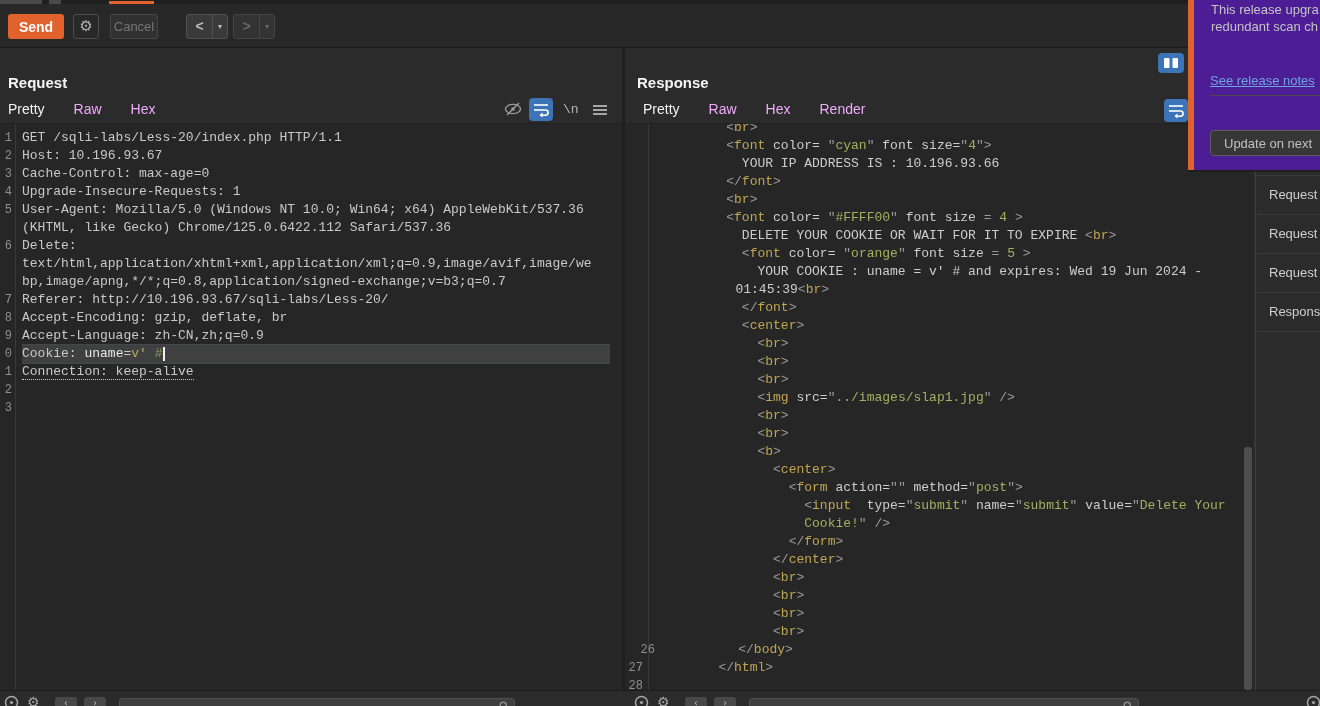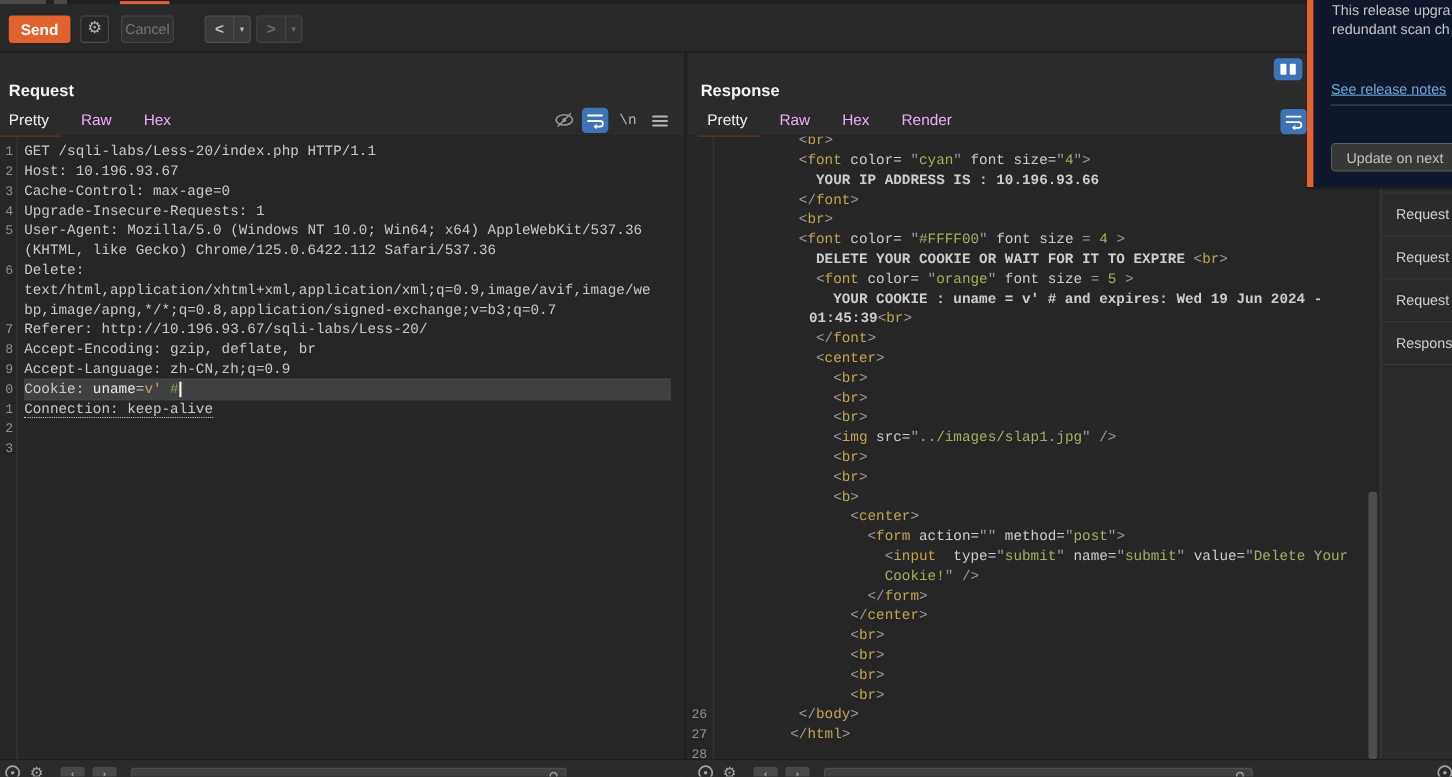--- a/index.html
+++ b/index.html
@@ -62,41 +62,41 @@
   .row-text.hl { background:#404040; box-shadow:0 1px 0 #42484e, 0 -1px 0 #42484e; }
 
   .sp  { color:#c9c9c9; }
   .sw  { color:#e8e8e8; }
   .sov { color:#b8a95c; }
   .sgn { color:#84a650; }
   .spu { color:#9b9b9b; }
   .stg { color:#c0a652; }
   .sat { color:#cdcdcd; }
   .svl { color:#a2b160; }
-  .stx { color:#cdcdcd;font-weight:bold; }
+  .stx { color:#cdcdcd; }
   .dotted { border-bottom:1px dotted #cfcfcf; }
   .caret { display:inline-block; width:2px; height:14px; background:#f0f0f0; vertical-align:middle; margin-left:1px; }
 
   
   .mini-icon { position:absolute; cursor:pointer; }
   .blue-btn { background:#3d74b8; border-radius:4px; }
   #nl-icon { font-family:"Liberation Mono",monospace; font-size:13px; color:#b5b5b5; }
 
   
   #center-divider { left:622px; top:48px; width:3px; height:658px; background:#1f1f1f; }
   #resp-scroll-thumb { left:1244px; top:447px; width:8px; height:243px; background:#4d4d4d; border-radius:3px; }
 
   
   #inspector { left:1255px; top:124px; width:65px; height:566px; background:#2b2b2b; border-left:1px solid #3f3f3f; }
   .insp-row { position:absolute; left:1px; right:0; height:39px; border-top:1px solid #3a3a3a;
     color:#cfcfcf; font-size:13px; line-height:38px; padding-left:12px; white-space:nowrap; overflow:hidden; cursor:pointer; }
   .insp-row-endline { position:absolute; left:1px; right:0; height:1px; background:#3a3a3a; }
 
   
-  #notif { left:1188px; top:0; width:132px; height:172px; background:#0f172a;
+  #notif { left:1188px; top:0; width:132px; height:172px; background:#4c1d95;
     border-bottom:2px solid #1f1f1f; z-index:20; overflow:hidden; }
   #notif-orange { position:absolute; left:0; top:0; width:6px; height:172px; background:#e2622e; }
   #notif-line1 { position:absolute; left:23px; top:2px;  font-size:13px; color:#c4c4c4; white-space:nowrap; }
   #notif-line2 { position:absolute; left:23px; top:19px; font-size:13px; color:#c4c4c4; white-space:nowrap; }
   #notif-link  { position:absolute; left:22px; top:73px; font-size:13px; color:#6ea7dd; text-decoration:underline; white-space:nowrap; cursor:pointer; }
   #notif-div   { position:absolute; left:22px; top:95px; width:110px; height:1px; background:#4a4a4a; }
   #notif-btn   { position:absolute; left:22px; top:130px; width:130px; height:26px; background:#373737;
     border:1px solid #5c5c5c; border-radius:4px; color:#c0c0c0; font-size:13px; text-align:left;
     padding-left:13px; font-family:"Liberation Sans",sans-serif; white-space:nowrap; }
 
@@ -237,21 +237,21 @@
       <div class="code-row" style="top: 337px;"><span class="gut-num"></span><span class="row-text"><span>               </span><span class="spu">&lt;</span><span class="stg">center</span><span class="spu">&gt;</span></span></div>
       <div class="code-row" style="top: 355px;"><span class="gut-num"></span><span class="row-text"><span>                 </span><span class="spu">&lt;</span><span class="stg">form</span><span class="sat"> action=</span><span class="spu">""</span><span class="sat"> method=</span><span class="spu">"</span><span class="svl">post</span><span class="spu">"&gt;</span></span></div>
       <div class="code-row" style="top: 373px;"><span class="gut-num"></span><span class="row-text"><span>                   </span><span class="spu">&lt;</span><span class="stg">input</span><span class="sat">  type=</span><span class="spu">"</span><span class="svl">submit</span><span class="spu">"</span><span class="sat"> name=</span><span class="spu">"</span><span class="svl">submit</span><span class="spu">"</span><span class="sat"> value=</span><span class="spu">"</span><span class="svl">Delete Your</span></span></div>
       <div class="code-row" style="top: 391px;"><span class="gut-num"></span><span class="row-text"><span>                   </span><span class="svl">Cookie!</span><span class="spu">" /&gt;</span></span></div>
       <div class="code-row" style="top: 409px;"><span class="gut-num"></span><span class="row-text"><span>                 </span><span class="spu">&lt;/</span><span class="stg">form</span><span class="spu">&gt;</span></span></div>
       <div class="code-row" style="top: 427px;"><span class="gut-num"></span><span class="row-text"><span>               </span><span class="spu">&lt;/</span><span class="stg">center</span><span class="spu">&gt;</span></span></div>
       <div class="code-row" style="top: 445px;"><span class="gut-num"></span><span class="row-text"><span>               </span><span class="spu">&lt;</span><span class="stg">br</span><span class="spu">&gt;</span></span></div>
       <div class="code-row" style="top: 463px;"><span class="gut-num"></span><span class="row-text"><span>               </span><span class="spu">&lt;</span><span class="stg">br</span><span class="spu">&gt;</span></span></div>
       <div class="code-row" style="top: 481px;"><span class="gut-num"></span><span class="row-text"><span>               </span><span class="spu">&lt;</span><span class="stg">br</span><span class="spu">&gt;</span></span></div>
       <div class="code-row" style="top: 499px;"><span class="gut-num"></span><span class="row-text"><span>               </span><span class="spu">&lt;</span><span class="stg">br</span><span class="spu">&gt;</span></span></div>
-      <div class="code-row" style="top: 517px;"><span class="gut-num">26</span><span class="row-text"><span>         </span><span class="spu">&lt;/</span><span class="stg">body</span><span class="spu">&gt;</span></span></div>
+      <div class="code-row" style="top: 517px; margin-left: 12px;"><span class="gut-num">26</span><span class="row-text"><span>         </span><span class="spu">&lt;/</span><span class="stg">body</span><span class="spu">&gt;</span></span></div>
       <div class="code-row" style="top: 535px;"><span class="gut-num">27</span><span class="row-text"><span>        </span><span class="spu">&lt;/</span><span class="stg">html</span><span class="spu">&gt;</span></span></div>
       <div class="code-row" style="top: 553px;"><span class="gut-num">28</span><span class="row-text"></span></div>
     </div>
 </div>
 <div id="resp-scroll-thumb" class="abs"></div>
 
 <div id="inspector" class="abs">
     <div class="insp-row" style="top: 51px;">Request</div>
     <div class="insp-row" style="top: 90px;">Request</div>
     <div class="insp-row" style="top: 129px;">Request</div>

